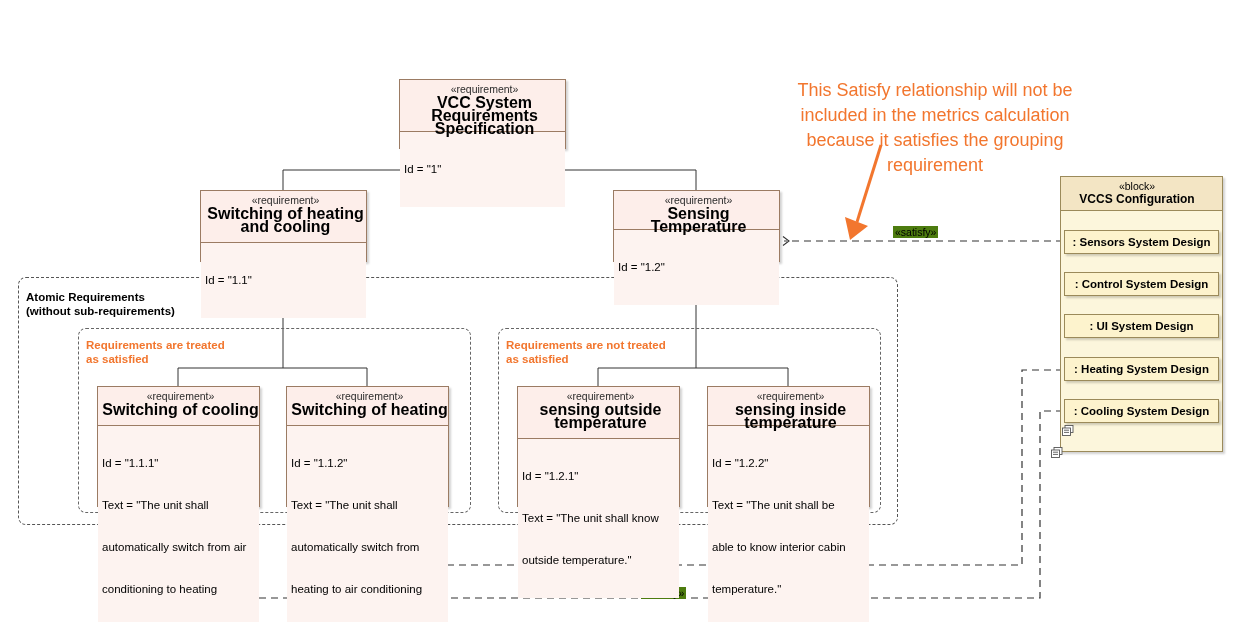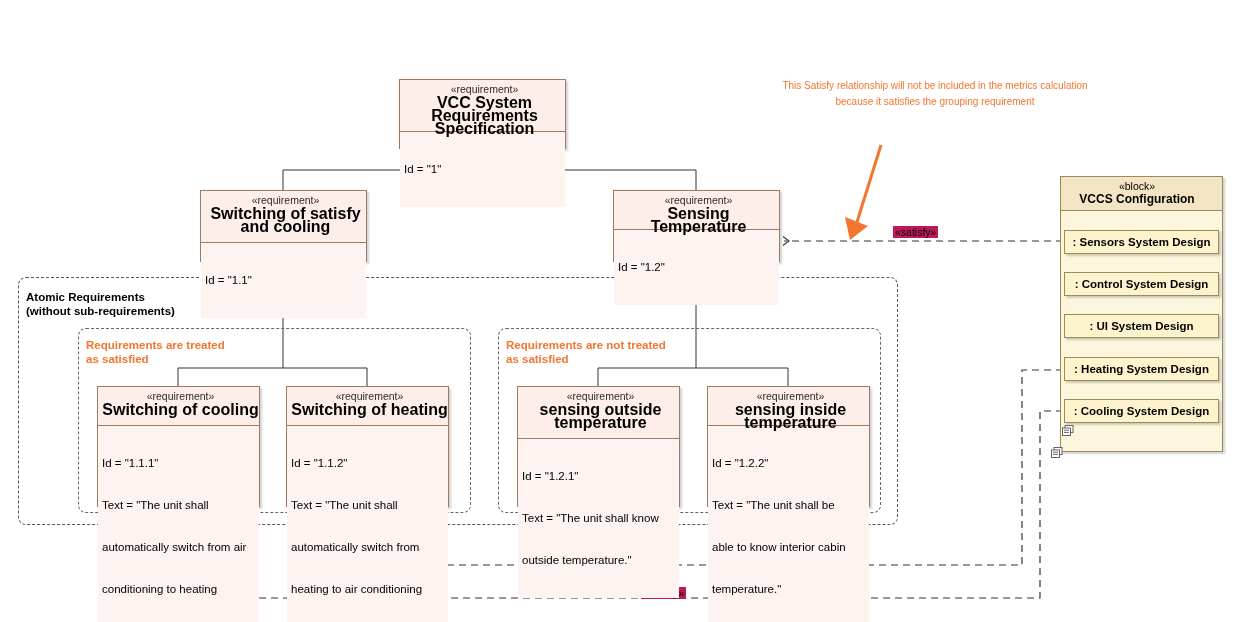--- a/index.html
+++ b/index.html
@@ -117,32 +117,32 @@
     z-index: 3;
     white-space: pre-line;
   }
   .frame-label.dark { color: #000; }
   .frame-label.orange { color: #f2762e; }
 
   
   .annot {
     position: absolute;
     color: #f2762e;
-    font-size: 10px;
-    line-height: 16px;
+    font-size: 18px;
+    line-height: 25px;
     text-align: center;
     z-index: 4;
   }
 
   
   .edge-label {
     position: absolute;
     font-size: 10.5px;
     color: #000;
-    background: #be185d;
+    background: #4d7c0f;
     padding: 0 2px;
     z-index: 4;
     white-space: nowrap;
   }
 
   
   .nest-icon {
     position: absolute;
     width: 13px;
     height: 12px;
@@ -242,21 +242,21 @@
       <div class="nm">VCC System Requirements Specification</div>
     </div>
     <div class="body">
       <span class="ln">Id = "1"</span>
     </div>
   </div>
 
   <div class="req" style="left:200px; top:190px; width:167px; height:72px;">
     <div class="hdr" style="height:44px;">
       <div class="stereo">«requirement»</div>
-      <div class="nm">Switching of satisfy and cooling</div>
+      <div class="nm">Switching of heating and cooling</div>
     </div>
     <div class="body">
       <span class="ln">Id = "1.1"</span>
     </div>
   </div>
 
   <div class="req" style="left:613px; top:190px; width:167px; height:72px;">
     <div class="hdr" style="height:31px;">
       <div class="stereo">«requirement»</div>
       <div class="nm">Sensing Temperature</div>

